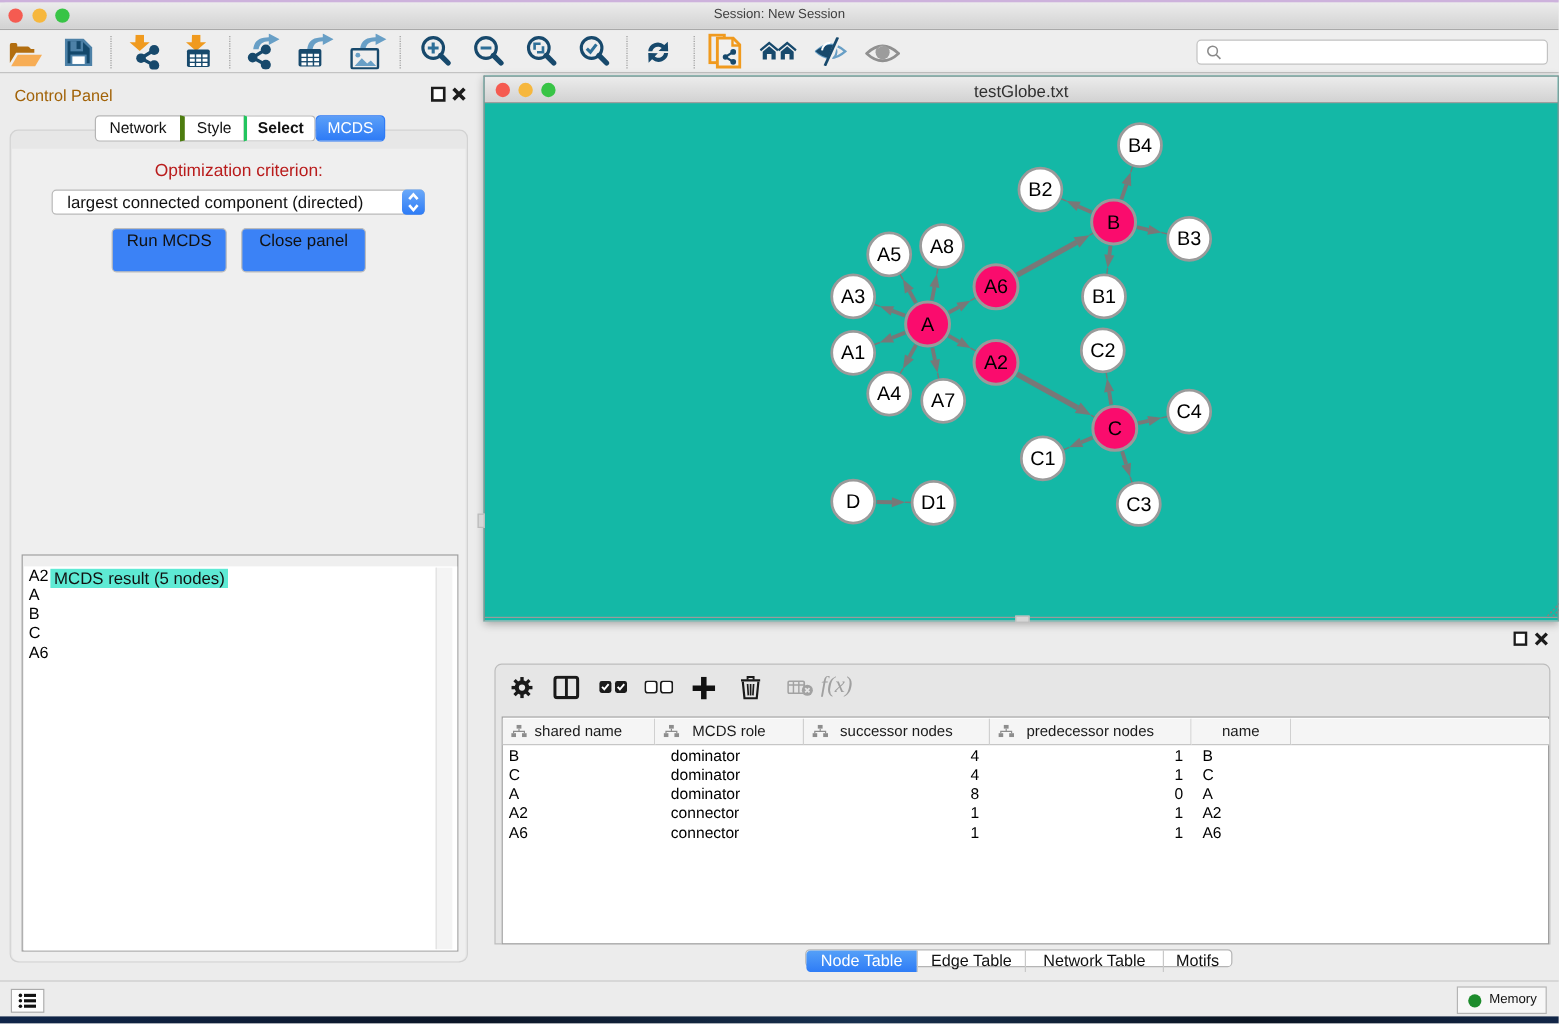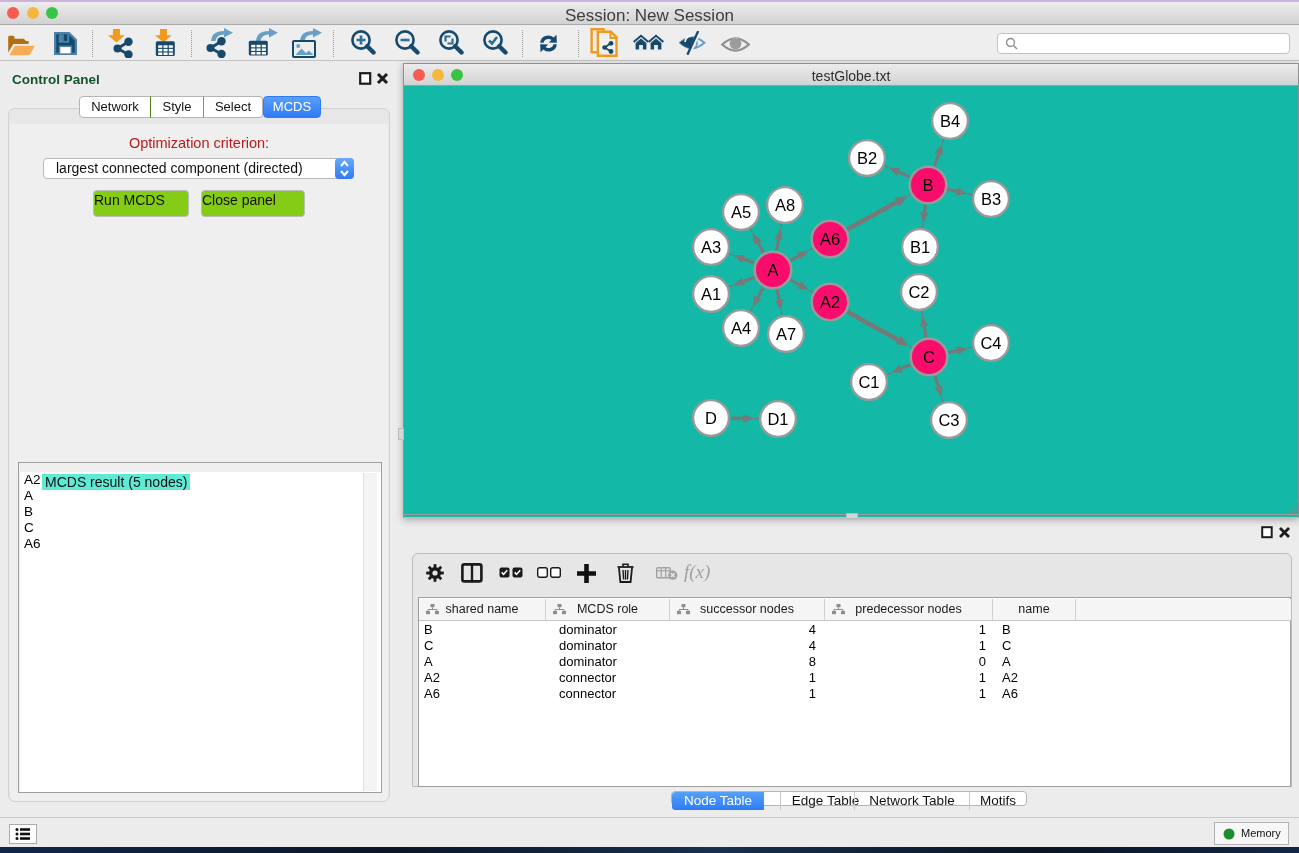--- a/index.html
+++ b/index.html
@@ -5,45 +5,45 @@
 html,body { width:1299px; height:853px; overflow:hidden; }
 body { font-family:"Liberation Sans", sans-serif; background:#ececec; position:relative; }
 .abs { position:absolute; }
 #deskTop { left:0; top:0; width:1299px; height:2px; background:#cdb2dc; }
 #deskBottom { left:0; top:847px; width:1299px; height:6px;
   background:linear-gradient(90deg,#10264a,#0b1526 30%,#17304f 55%,#0a1422 80%,#122647); }
 #titlebar { left:0; top:2px; width:1299px; height:23px;
   background:linear-gradient(#ececec,#d2d2d2); border-bottom:1px solid #a9a9a9;
   border-radius:5px 5px 0 0; }
 .tl { position:absolute; top:5px; width:12px; height:12px; border-radius:50%; }
-#titletext { left:0; width:1299px; text-align:center; top:6px; font-size:17px; color:#3e3e3e; }
+#titletext { left:0; width:1299px; text-align:center; top:6px; font-size:11px; color:#3e3e3e; }
 #toolbar { left:0; top:26px; width:1299px; height:35px; background:#eeeeee;
   border-bottom:1px solid #c3c3c3; }
 .sep { position:absolute; top:4px; height:27px; width:0; border-left:1px dotted #999; }
 .ticon { position:absolute; top:2px; }
 #searchbox { position:absolute; left:997px; top:7px; width:293px; height:21px;
   background:#fff; border:1px solid #c2c2c2; border-radius:4px; }
-#cpHead { left:12px; top:72px; font-size:13.5px; color:#14532d;font-weight:bold; }
+#cpHead { left:12px; top:72px; font-size:13.5px; color:#a16207; }
 #cpPanel { left:8px; top:108px; width:382px; height:694px; background:#e7e7e7;
   border:1px solid #d2d2d2; border-radius:7px; }
 #cpInner { left:10px; top:124px; width:378px; height:677px; background:#efefef;
   border-radius:0 0 6px 6px; }
 .tab { position:absolute; top:96px; height:22px; background:#ffffff;
   border:1px solid #b5b5b5; font-size:13px; color:#111; text-align:center; line-height:20px; }
 .tabsel { background:linear-gradient(#5a9ff8,#2e7bf6); color:#fff !important;
   border:1px solid #2e7bf6 !important; border-radius:4px; }
 #optlabel { left:8px; top:135px; width:382px; text-align:center; font-size:14.5px; color:#b91c1c; }
 #dropdown { left:43px; top:158px; width:311px; height:21px; background:#fff;
   border:1px solid #b9b9b9; border-radius:4px; font-size:14px; color:#111;
   line-height:19px; padding-left:12px; }
 #spinner { position:absolute; right:-1px; top:-1px; width:19px; height:21px;
   background:linear-gradient(#6aa9f9,#2d7bf6); border-radius:4px; }
-.btn { position:absolute; top:190px; height:27px; background:#84cc16;
+.btn { position:absolute; top:190px; height:37px; background:#3b82f6;
   border:1px solid #bcbcbc; border-radius:4px; font-size:14px; color:#111;
-  line-height:18px; }
+  text-align:center; line-height:18px; }
 #grpbox { left:18px; top:462px; width:364px; height:331px; border:1px solid #a0a0a0; }
 #grplabel { left:22px; top:474px; background:#5eead4; padding:0 3px; font-size:14px; color:#111;margin-left:20px; }
 #mcdslist { position:absolute; left:1px; top:9px; width:361px; height:320px; background:#fff;
   font-size:13.5px; line-height:16px; padding:0 0 0 4px; color:#000; }
 #mcdsscroll { position:absolute; right:4px; top:10px; width:14px; height:318px;
   background:#f4f4f4; border-left:1px solid #e0e0e0; }
 #netwin { left:403px; top:63px; width:896px; height:455px; background:#14b8a6;
   border:1px solid #919191; border-bottom:1px solid #bdbdbd; box-shadow:0 2px 7px rgba(0,0,0,0.3); }
 #nettitle { position:absolute; left:0; top:0; width:100%; height:22px;
   background:linear-gradient(#ececec,#d2d2d2); border-bottom:1px solid #9e9e9e; }
@@ -233,22 +233,22 @@
     </div>
   </div>
 <div class="abs" id="cpHead">Control Panel</div>
 <svg class="abs" style="left:359px;top:72px" width="30" height="13" viewBox="0 0 30 13">
     <rect x="1.2" y="1.2" width="10" height="10.5" fill="#fff" stroke="#1c1c1c" stroke-width="2.2"></rect>
     <path d="M19 2 L28 11 M28 2 L19 11" stroke="#1c1c1c" stroke-width="3"></path>
   </svg>
 <div class="abs" id="cpPanel"></div>
 <div class="abs" id="cpInner"></div>
 <div class="tab abs" style="left:79px;width:72px;border-radius:4px 0 0 4px;">Network</div>
-<div class="tab abs" style="left:150px;width:54px;border-left:1px solid #4d7c0f;">Style</div>
-<div class="tab abs" style="left:203px;width:60px;border-left:1px solid #22c55e;border-radius:0 4px 4px 0;">Select</div>
+<div class="tab abs" style="left:150px;width:54px;border-left:4px solid #4d7c0f;">Style</div>
+<div class="tab abs" style="left:203px;width:60px;border-left:3px solid #22c55e;border-radius:0 4px 4px 0;font-weight:bold;">Select</div>
 <div class="tab tabsel abs" style="left:263px;width:58px;">MCDS</div>
 <div class="abs" id="optlabel">Optimization criterion:</div>
 <div class="abs" id="dropdown">largest connected component (directed)<div id="spinner"><svg width="19" height="21" viewBox="0 0 19 21">
         <path d="M6 8 L9.5 4 L13 8 M6 13 L9.5 17 L13 13" fill="none" stroke="#fff" stroke-width="2.2"></path>
       </svg></div></div>
 <div class="btn abs" style="left:93px;width:96px;">Run MCDS</div>
 <div class="btn abs" style="left:201px;width:104px;">Close panel</div>
 <div class="abs" id="grpbox">
     <div id="mcdslist">A2<br>A<br>B<br>C<br>A6</div>
     <div id="mcdsscroll"></div>
@@ -499,21 +499,21 @@
   </div>
 <div class="trow abs" style="left:0;top:686px;width:1299px;">
     <span class="cell" style="left:424px;">A6</span>
     <span class="cell" style="left:559px;">connector</span>
     <span class="cell num" style="left:700px;width:116px;">1</span>
     <span class="cell num" style="left:870px;width:116px;">1</span>
     <span class="cell" style="left:1002px;">A6</span>
   </div>
 <div class="abs" style="left:671px;top:791px;width:356px;height:15px;background:#fff;border:1px solid #b5b5b5;border-radius:4px;">
     <div class="abs" style="left:0;top:0;width:92px;height:18px;background:linear-gradient(#55a0f8,#2e7cf6);border-radius:3.5px 0 0 3.5px;font-size:13.5px;color:#fff;text-align:center;line-height:18px;">Node Table</div>
-    <div class="abs" style="left:92px;top:0;width:90px;height:18px;border-left:1px solid #c9c9c9;font-size:13.5px;color:#111;text-align:center;line-height:18px;margin-left:16px;">Edge Table</div>
+    <div class="abs" style="left:92px;top:0;width:90px;height:18px;border-left:1px solid #c9c9c9;font-size:13.5px;color:#111;text-align:center;line-height:18px;">Edge Table</div>
     <div class="abs" style="left:182px;top:0;width:115px;height:18px;border-left:1px solid #c9c9c9;font-size:13.5px;color:#111;text-align:center;line-height:18px;">Network Table</div>
     <div class="abs" style="left:297px;top:0;width:57px;height:18px;border-left:1px solid #c9c9c9;font-size:13.5px;color:#111;text-align:center;line-height:18px;">Motifs</div>
   </div>
 <div class="abs" id="statusline"></div>
 <div class="abs" id="listbtn">
     <svg width="26" height="18" viewBox="0 0 26 18" style="position:absolute;left:0;top:0">
       <g fill="#111">
         <circle cx="7" cy="4.5" r="1.5"></circle>
         <circle cx="7" cy="9" r="1.5"></circle>
         <circle cx="7" cy="13.5" r="1.5"></circle>

